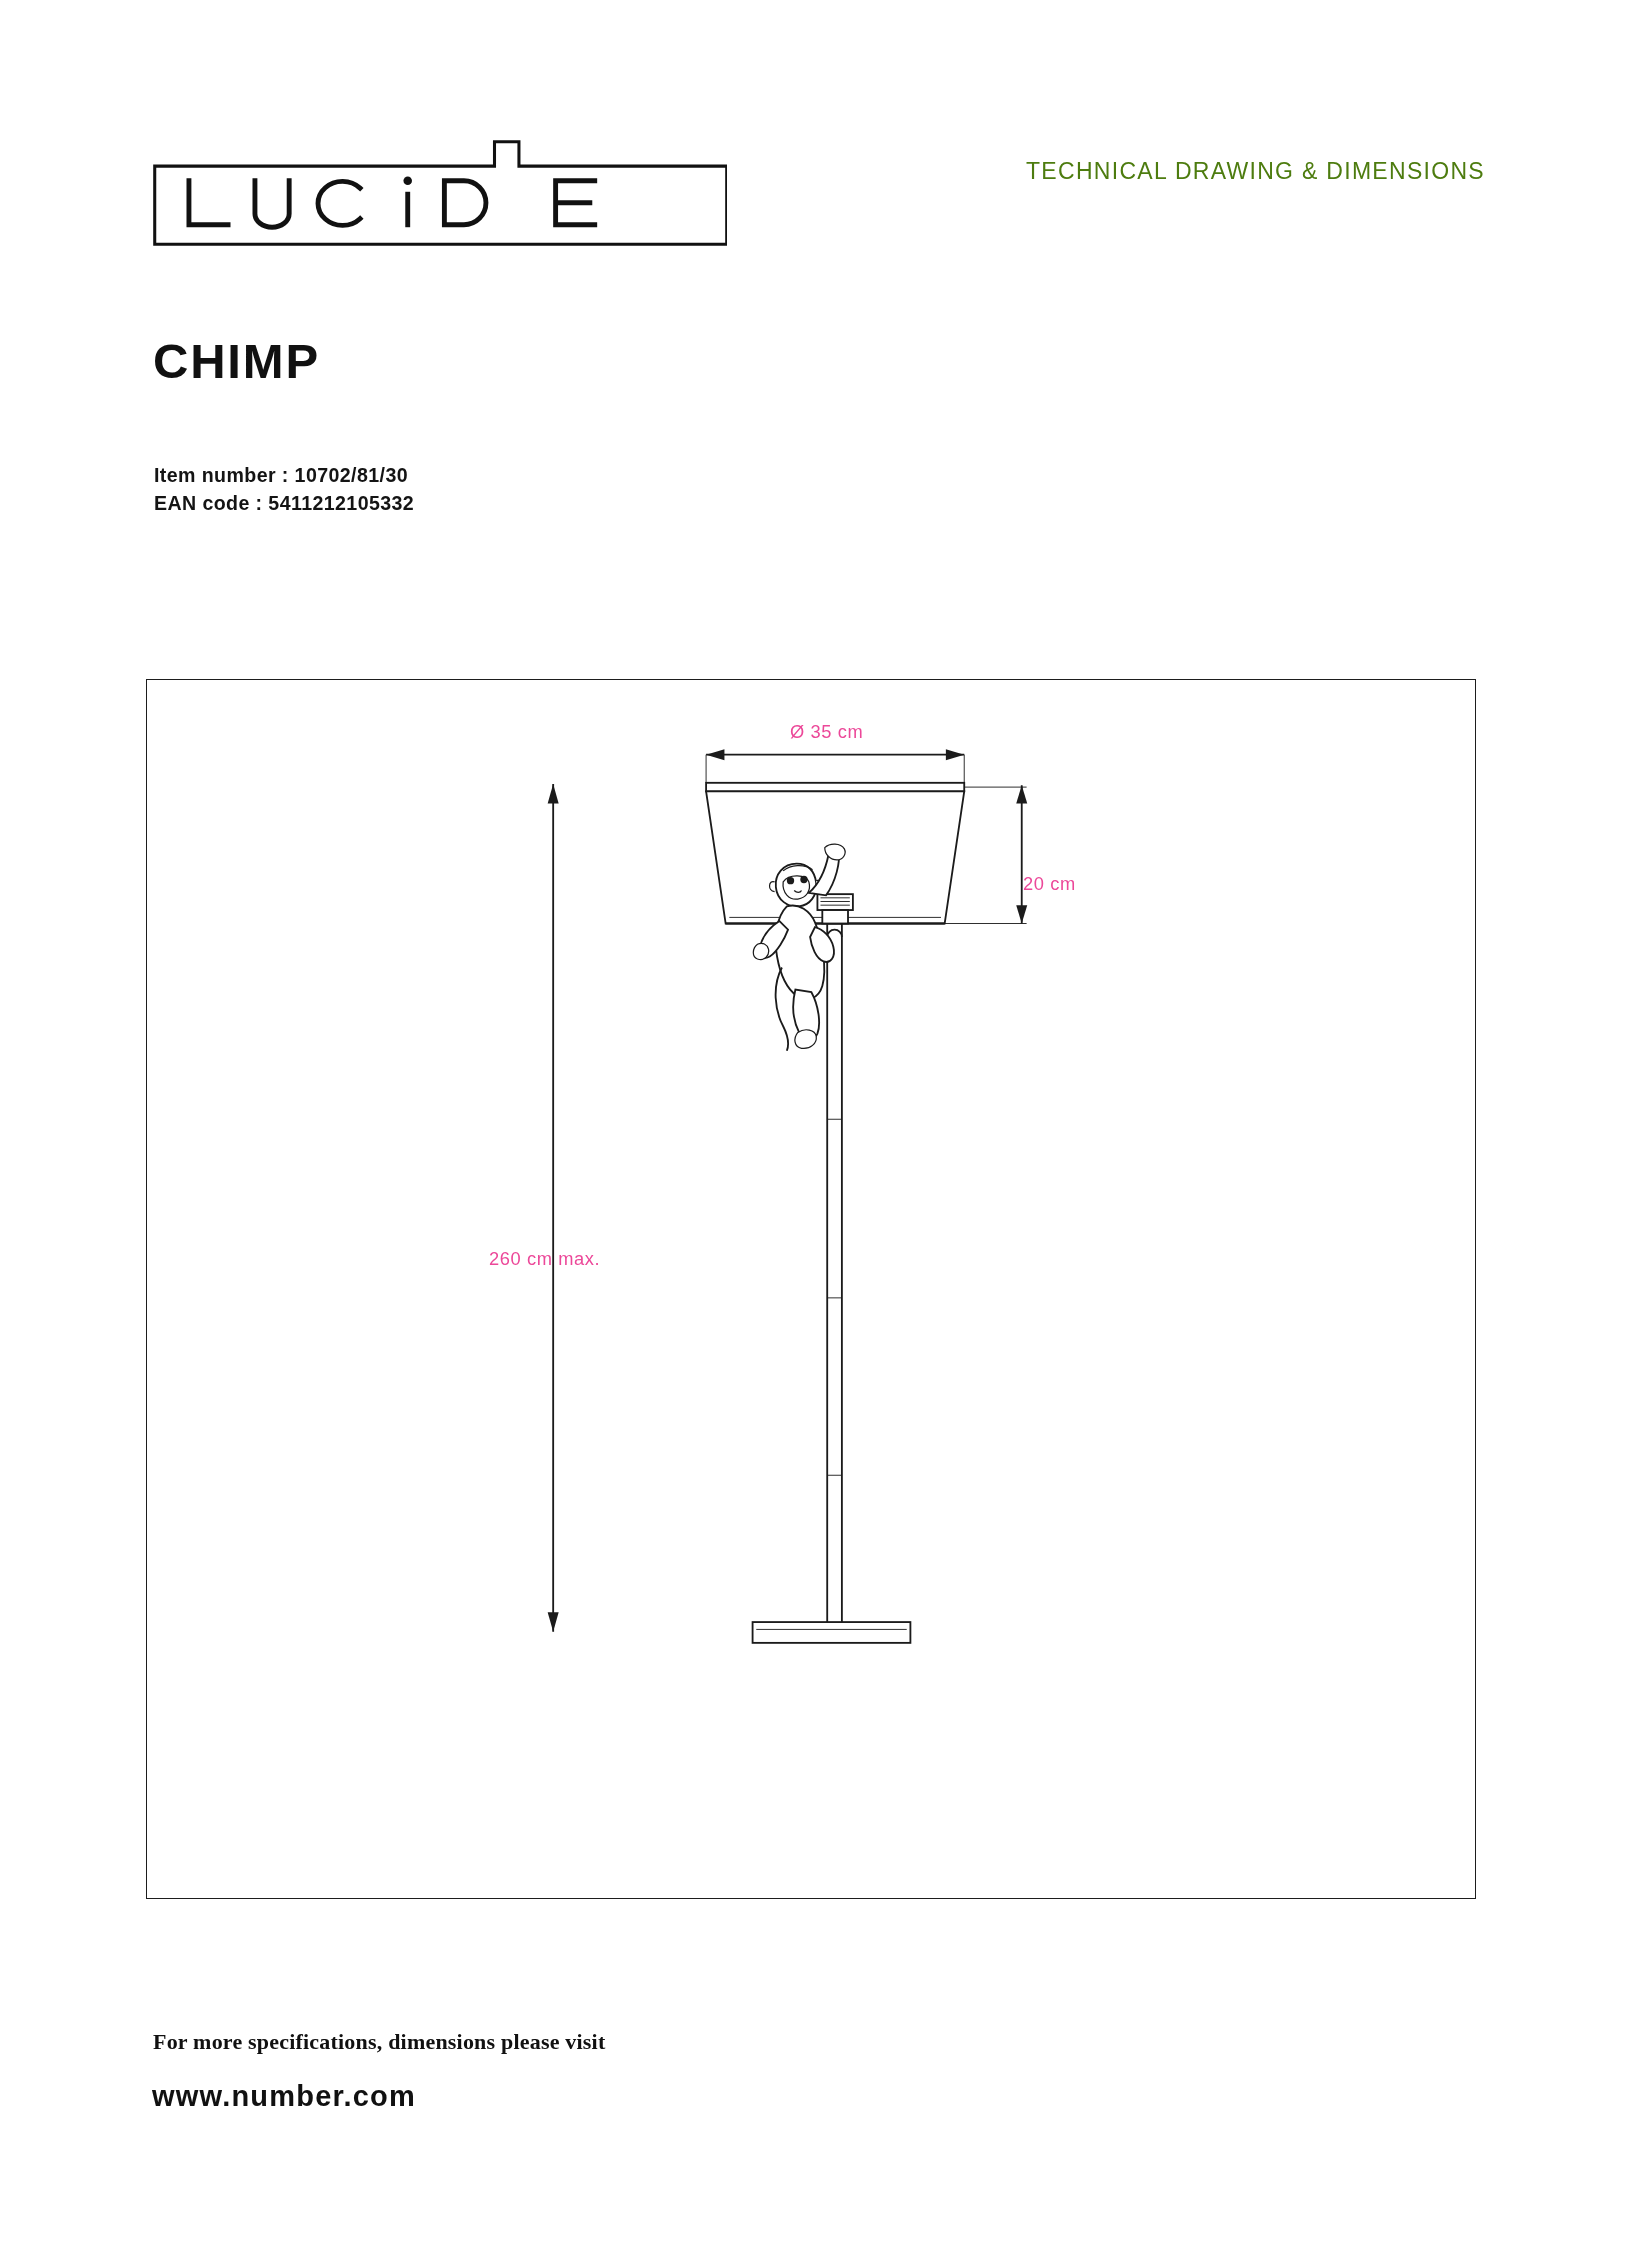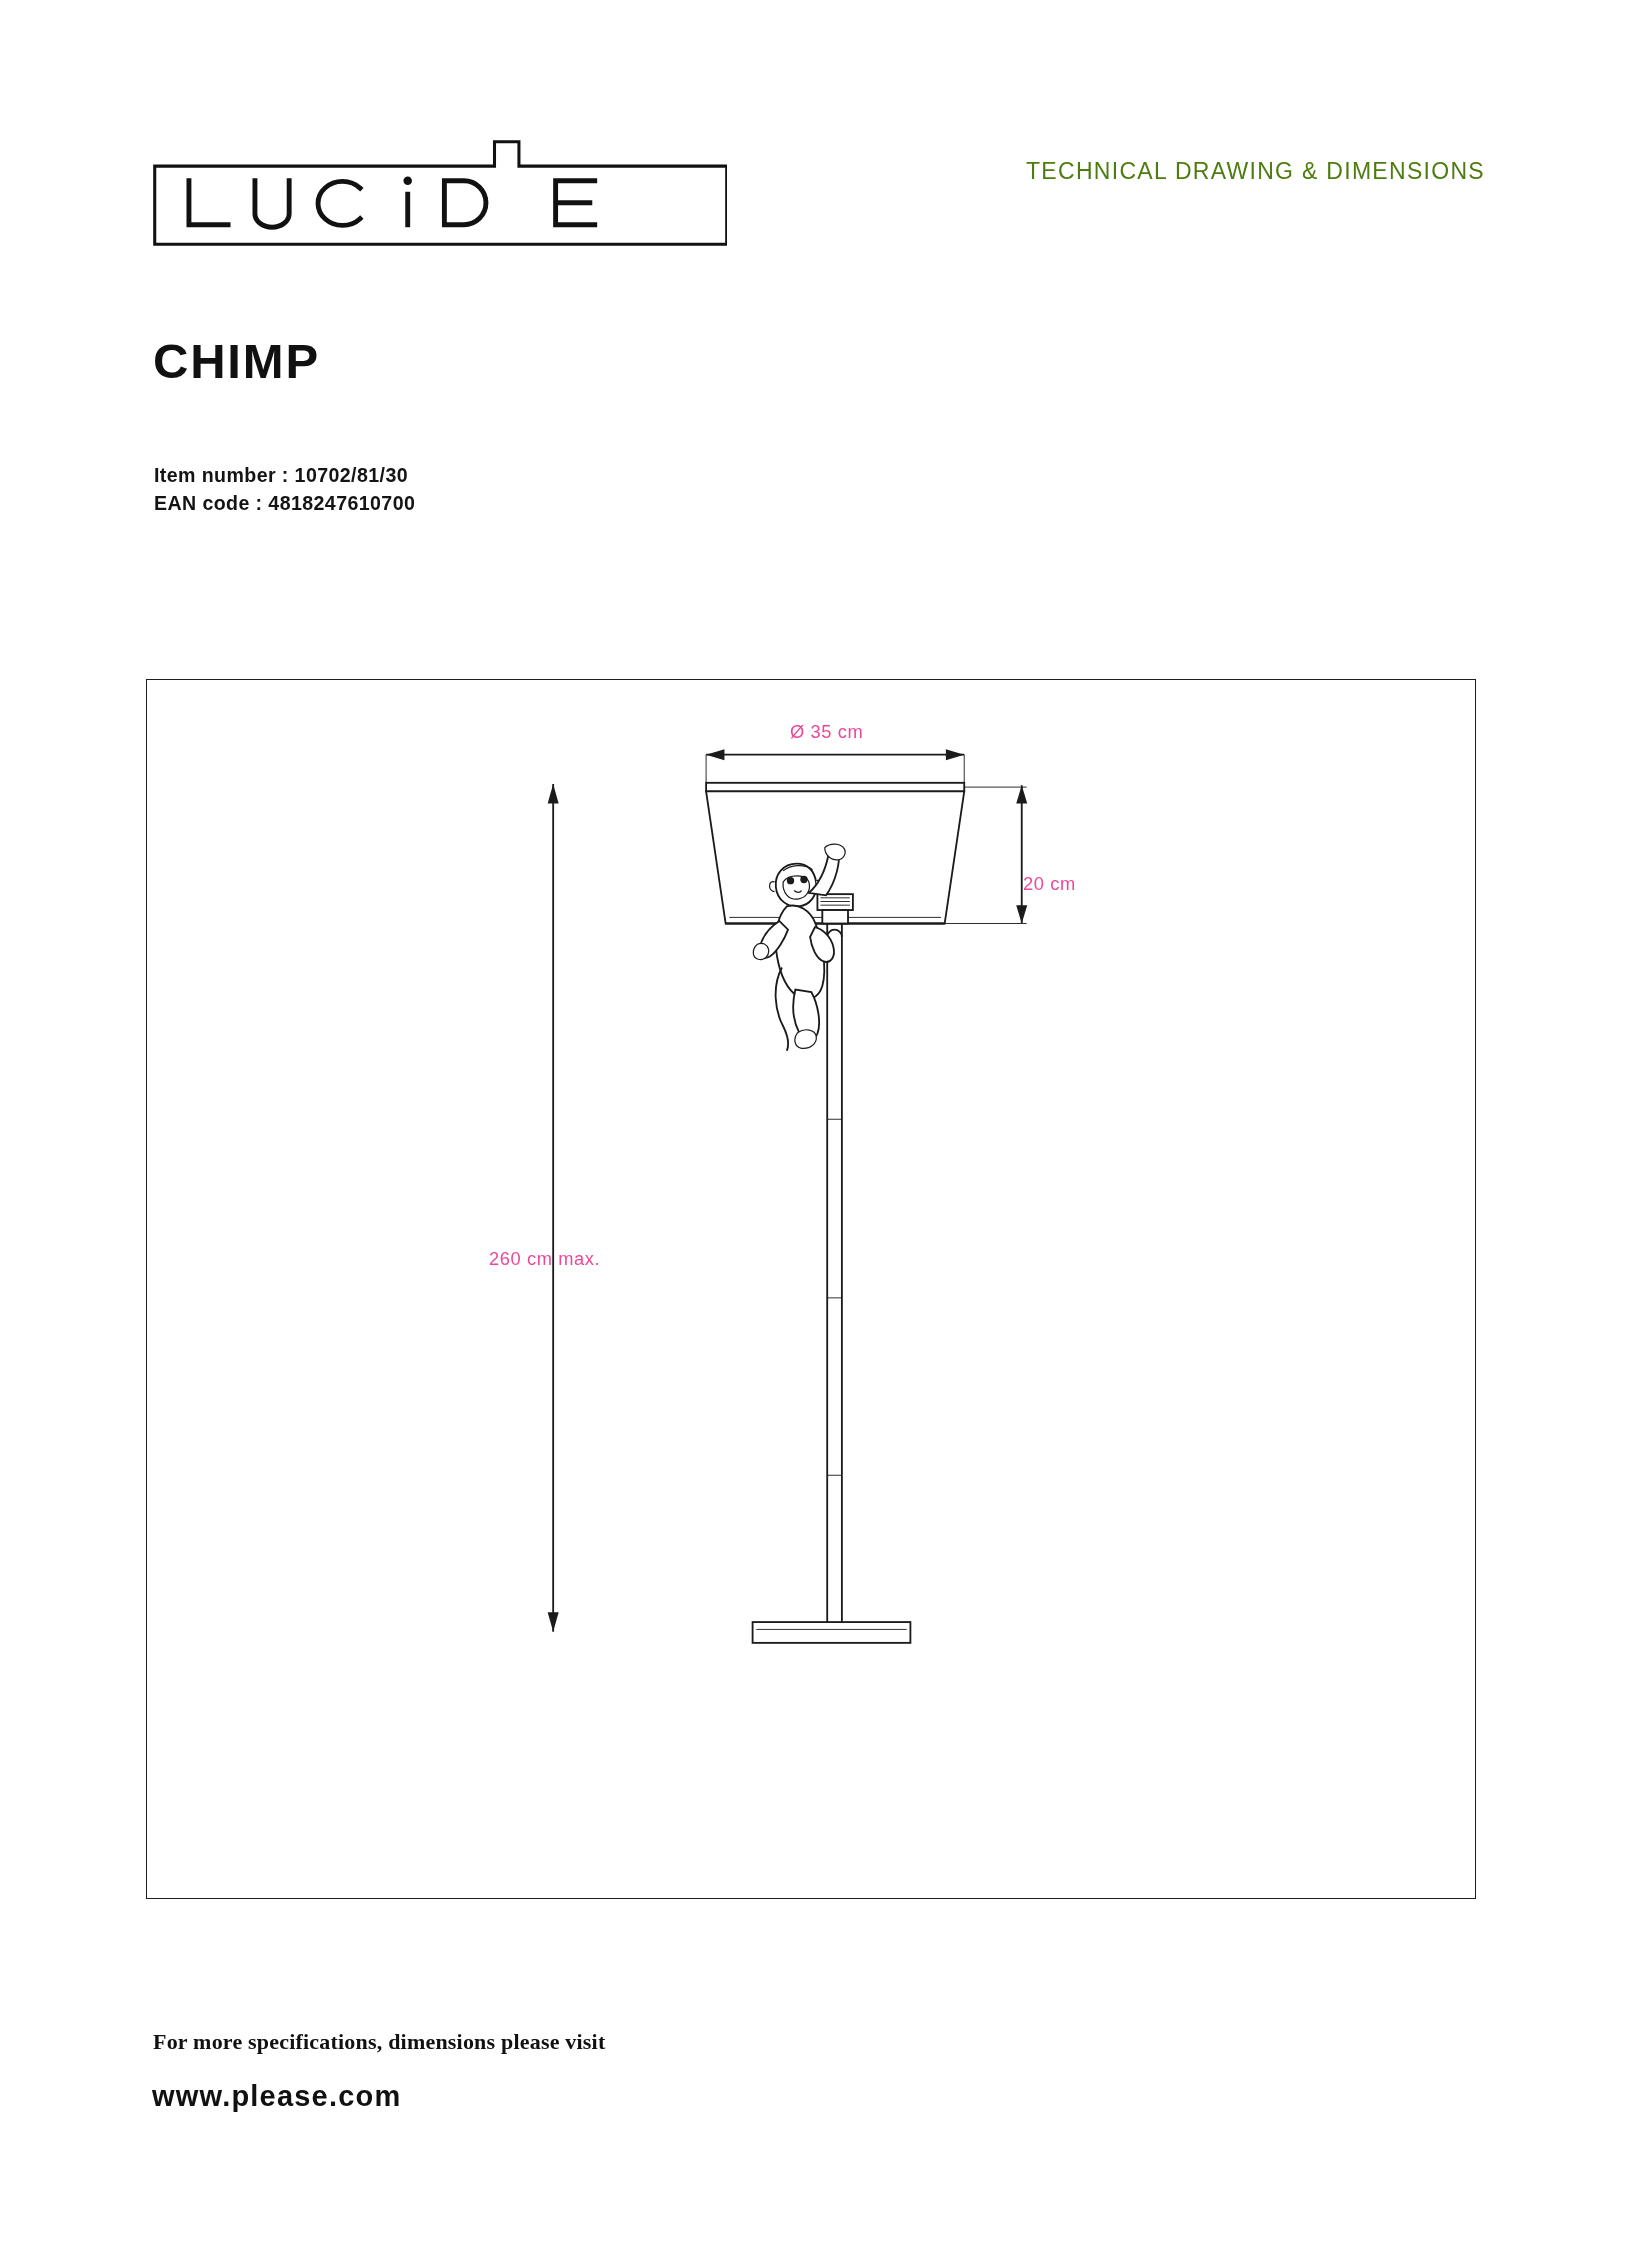--- a/index.html
+++ b/index.html
@@ -151,21 +151,21 @@
   <div class="header-title">TECHNICAL DRAWING &amp; DIMENSIONS</div>
 </div>
 
 <div class="product-name">CHIMP</div>
 
 <div class="meta">
   <div>
     <span>Item number : </span><span class="value">10702/81/30</span>
   </div>
   <div>
-    <span>EAN code : </span><span class="value">4818247610700</span>
+    <span>EAN code : </span><span class="value">5411212105332</span>
   </div>
 </div>
 
 <div class="frame">
 
   <div class="drawing">
     <svg width="1328" height="1218" viewBox="0 0 2171 1991" xmlns="http://www.w3.org/2000/svg">
       <g fill="none" stroke="#1b1b1b" stroke-width="3">
 
         <line x1="914" y1="122" x2="1336" y2="122"></line>
@@ -245,14 +245,14 @@
       </g>
     </svg>
   </div>
 </div>
 
 <div class="dim dim-diameter">Ø 35 cm</div>
 <div class="dim dim-height">20 cm</div>
 <div class="dim dim-total">260 cm max.</div>
 
 <div class="footer-text">For more specifications, dimensions please visit</div>
-<div class="footer-url">www.please.com</div>
+<div class="footer-url">www.number.com</div>
 
 
 </body></html>

